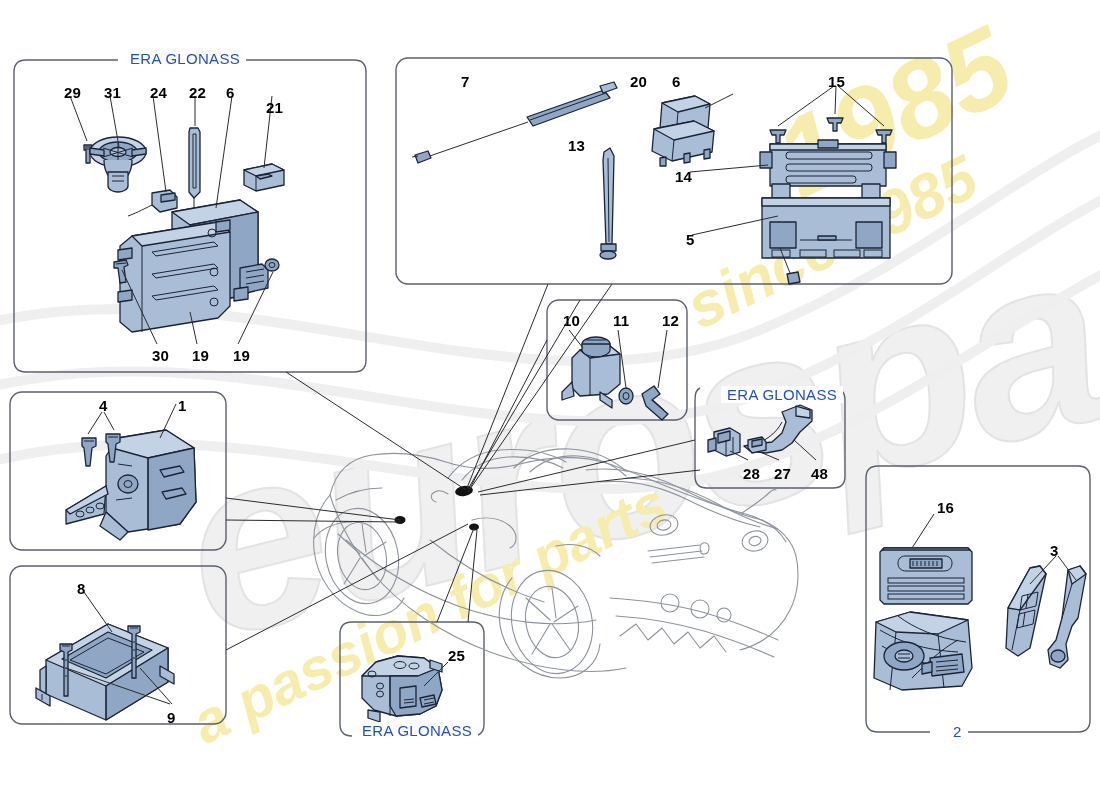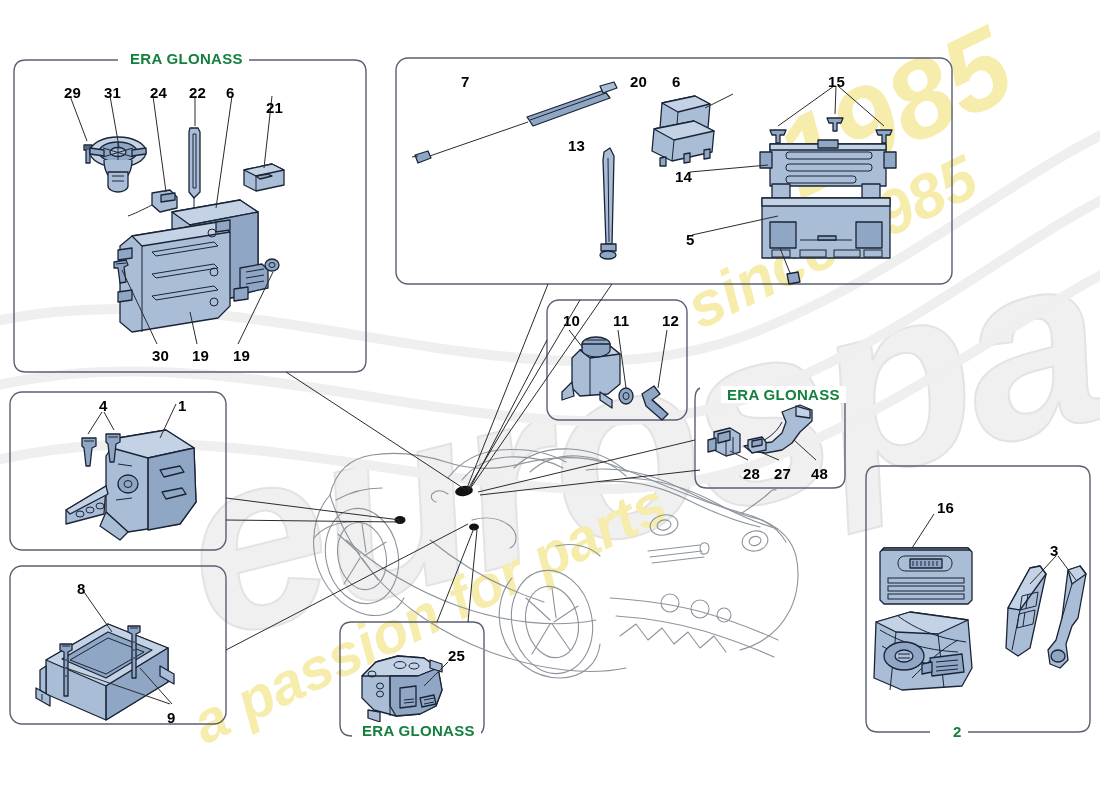--- a/index.html
+++ b/index.html
@@ -4,21 +4,21 @@
 <style>
   html,body{margin:0;padding:0;background:#fff;}
   body{width:1100px;height:800px;position:relative;overflow:hidden;
        font-family:"Liberation Sans",sans-serif;}
   #stage{position:absolute;inset:0;width:1100px;height:800px;}
   svg.layer{position:absolute;left:0;top:0;width:1100px;height:800px;overflow:visible;}
   #wm{z-index:0;}
   #art{z-index:2;}
   .lbl{position:absolute;z-index:3;font-weight:bold;font-size:15px;color:#000;
        line-height:1;letter-spacing:0.2px;white-space:nowrap;}
-  .panel-title{position:absolute;z-index:3;font-weight:bold;font-size:15px;color:#15803d;
+  .panel-title{position:absolute;z-index:3;font-weight:normal;font-size:15px;color:#1d4ed8;
        background:#fff;padding:0 6px;white-space:nowrap;letter-spacing:0.3px;}
 </style>
 </head>
 <body>
 
 <div id="stage">
 
   <svg class="layer" id="wm" viewBox="0 0 1100 800">
     <g opacity="1">
       <text x="210" y="640" font-family="'Liberation Sans',sans-serif" font-size="250" font-weight="bold" font-style="italic" fill="#f0f0f0" transform="rotate(-14 210 640)" letter-spacing="-6">eurospares</text>

